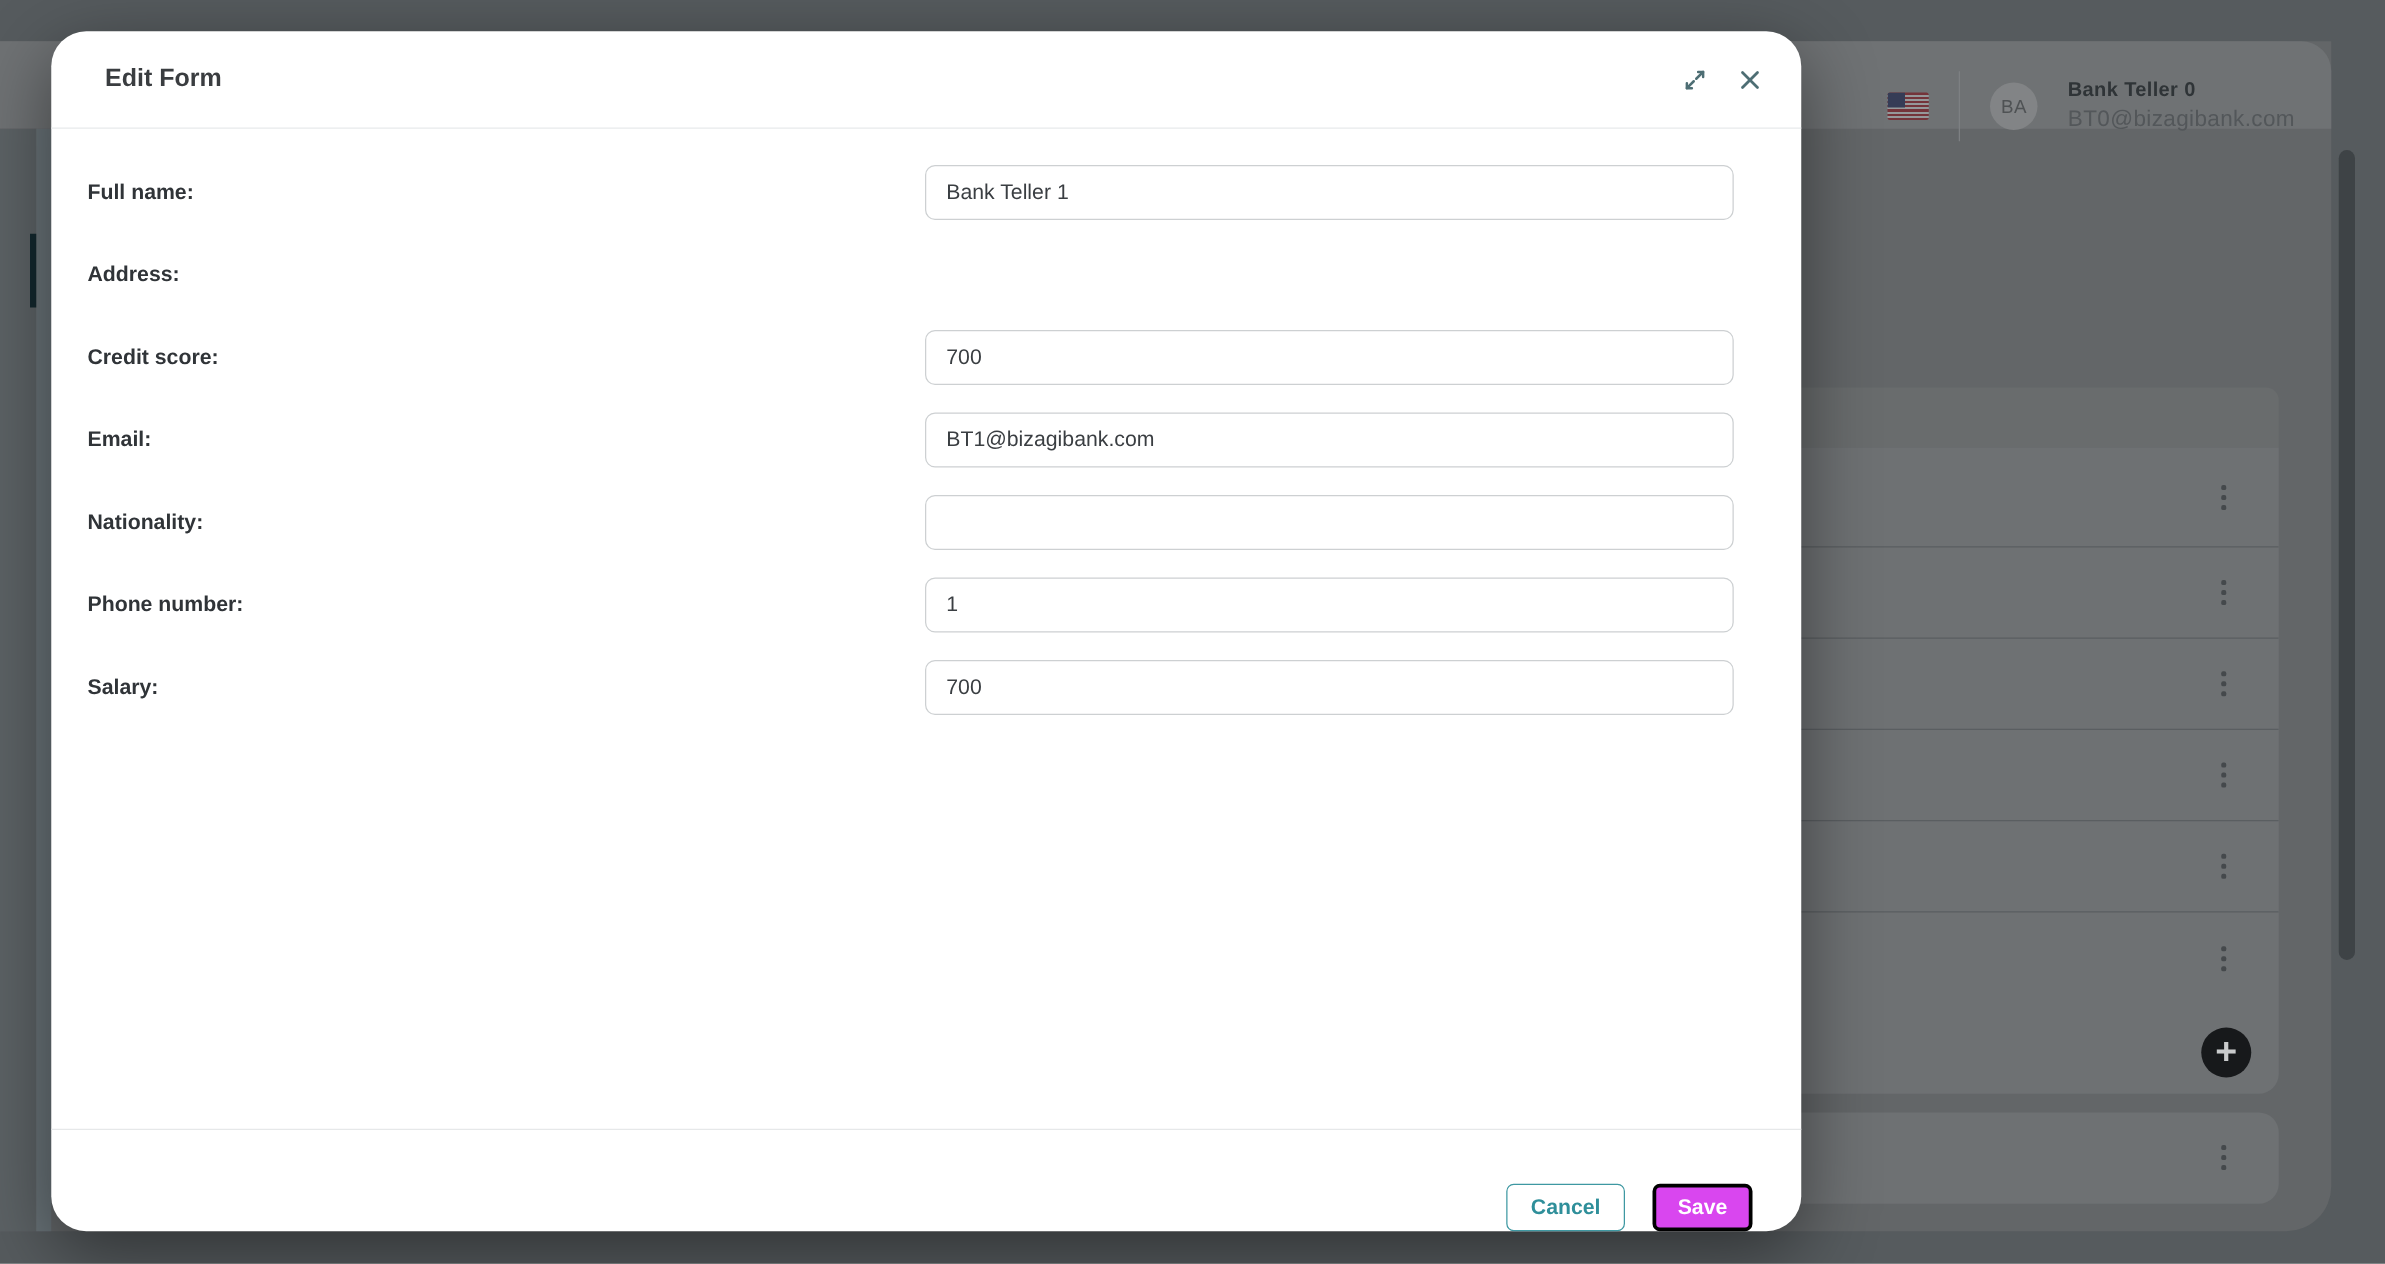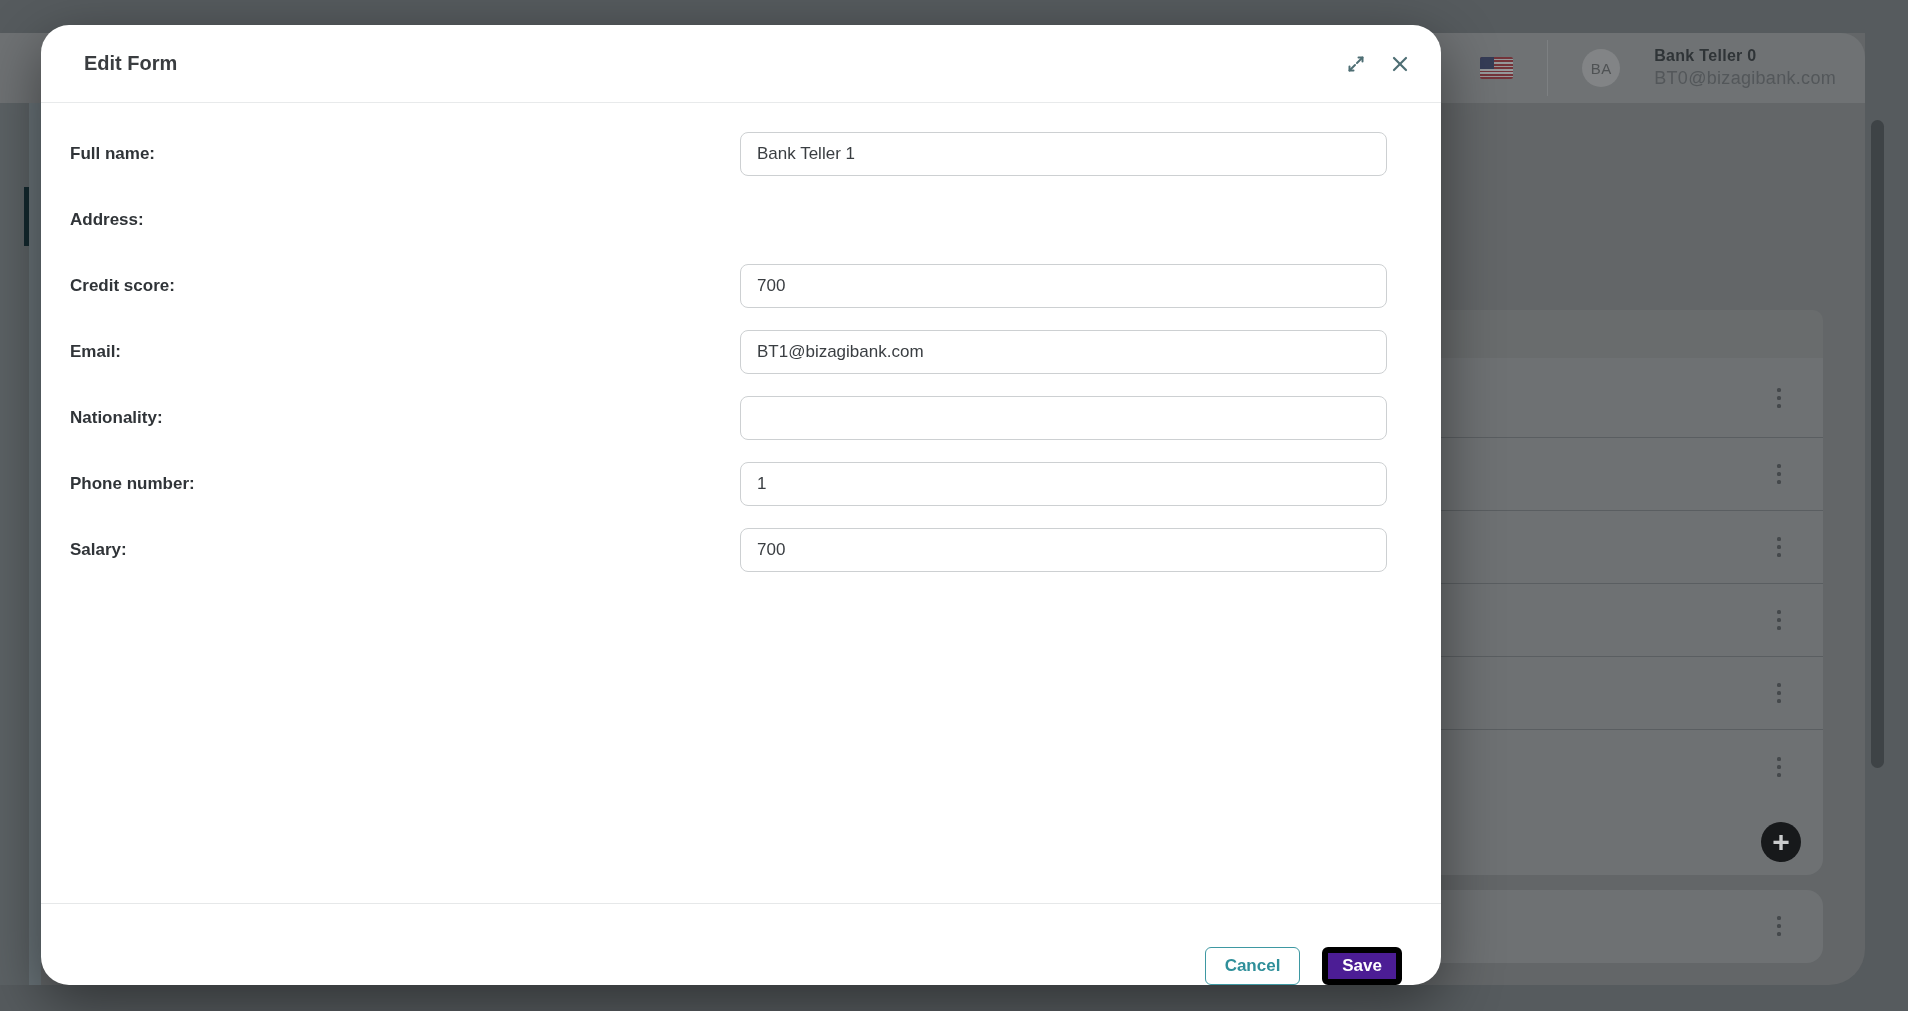--- a/index.html
+++ b/index.html
@@ -7,22 +7,22 @@
   body {
     font-family:"Liberation Sans", sans-serif;
     background:#565b5e;
     position:relative;
   }
   
   .bg-canvas { position:absolute; left:0; top:33px; width:1865px; height:952px;
     background:#636668; border-bottom-right-radius:36px; }
   .bg-header { position:absolute; left:0; top:33px; width:1865px; height:70px;
     background:#6f7274; border-top-right-radius:24px; }
-  .bg-user { position:absolute; right:72px; top:40px; height:56px;
-    display:flex; align-items:center; gap:34px; }
+  .bg-user { position:absolute; right:72px; top:57px; height:56px;
+    display:flex; align-items:center; gap:24px; }
   .flag { width:33px; height:22px; position:relative; border-radius:2px; overflow:hidden;
     background:repeating-linear-gradient(#74343a 0 1.7px, #95989a 1.7px 3.4px); }
   .flag .canton { position:absolute; left:0; top:0; width:14px; height:12px; background:#353c56; }
   .vdiv { width:1px; height:56px; background:#7d8082; }
   .avatar { width:38px; height:38px; border-radius:50%; background:#828486;
     display:flex; align-items:center; justify-content:center;
     font-size:15px; color:#4f5254; letter-spacing:.5px; }
   .user-texts { display:flex; flex-direction:column; gap:3px; }
   .user-name { font-size:16px; font-weight:bold; color:#2f3437; letter-spacing:.3px; }
   .user-email { font-size:18px; color:#53575a; letter-spacing:.3px; }
@@ -63,21 +63,21 @@
   .form-row { display:flex; align-items:center; height:66px; }
   .form-label { flex:0 0 670px; font-size:17px; font-weight:bold; color:#303438; }
   .form-input { flex:1; height:44px; border:1px solid #cdd0d2; border-radius:8px;
     padding:0 16px; font-size:17px; color:#3a3e42; background:#fff; outline:none;
     font-family:Liberation Sans, sans-serif; }
   .modal-footer { margin-top:auto; height:82px; flex:0 0 82px; border-top:1px solid #e6e8e9;
     display:flex; align-items:flex-end; justify-content:flex-end; gap:22px; padding-right:39px; }
   .btn { height:38px; border-radius:6px; font-size:17px; font-weight:bold; cursor:pointer;
     font-family:"Liberation Sans", sans-serif; display:flex; align-items:center; justify-content:center; }
   .btn-cancel { width:95px; background:#ffffff; border:1px solid #3e98a2; color:#2f8f9a; }
-  .btn-save { width:80px; background:#4c1d95; border:6px solid #000000; color:#ffffff; }
+  .btn-save { width:80px; background:#d946ef; border:3px solid #000000; color:#ffffff; }
 </style>
 </head>
 <body>
 
 <div>
   <div class="bg-canvas"></div>
   <div class="bg-header"></div>
 
   <div class="bg-user">
     <span class="flag">

